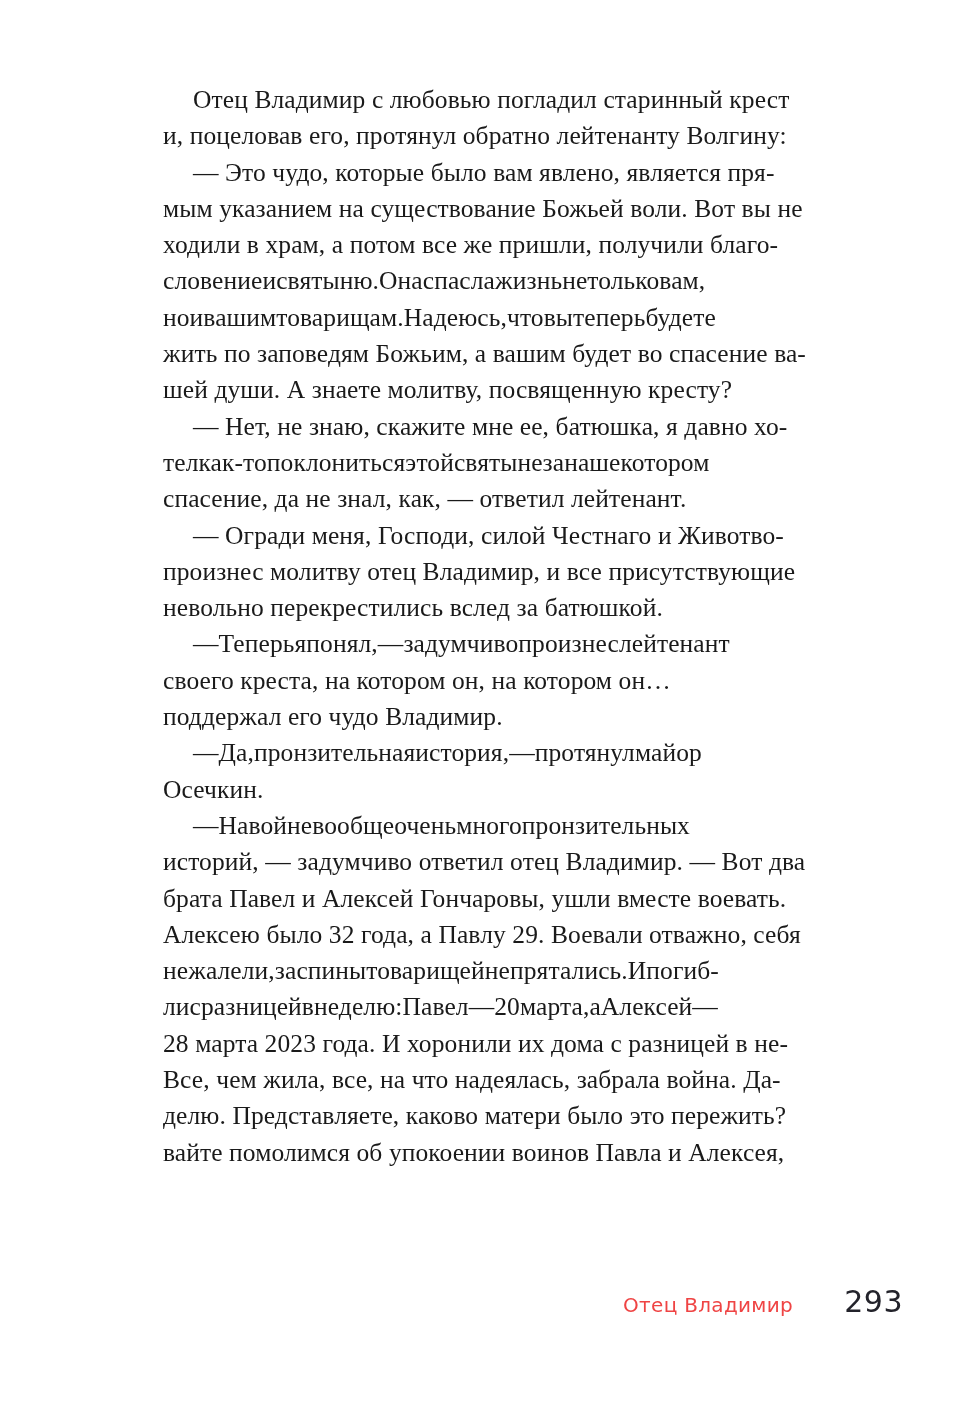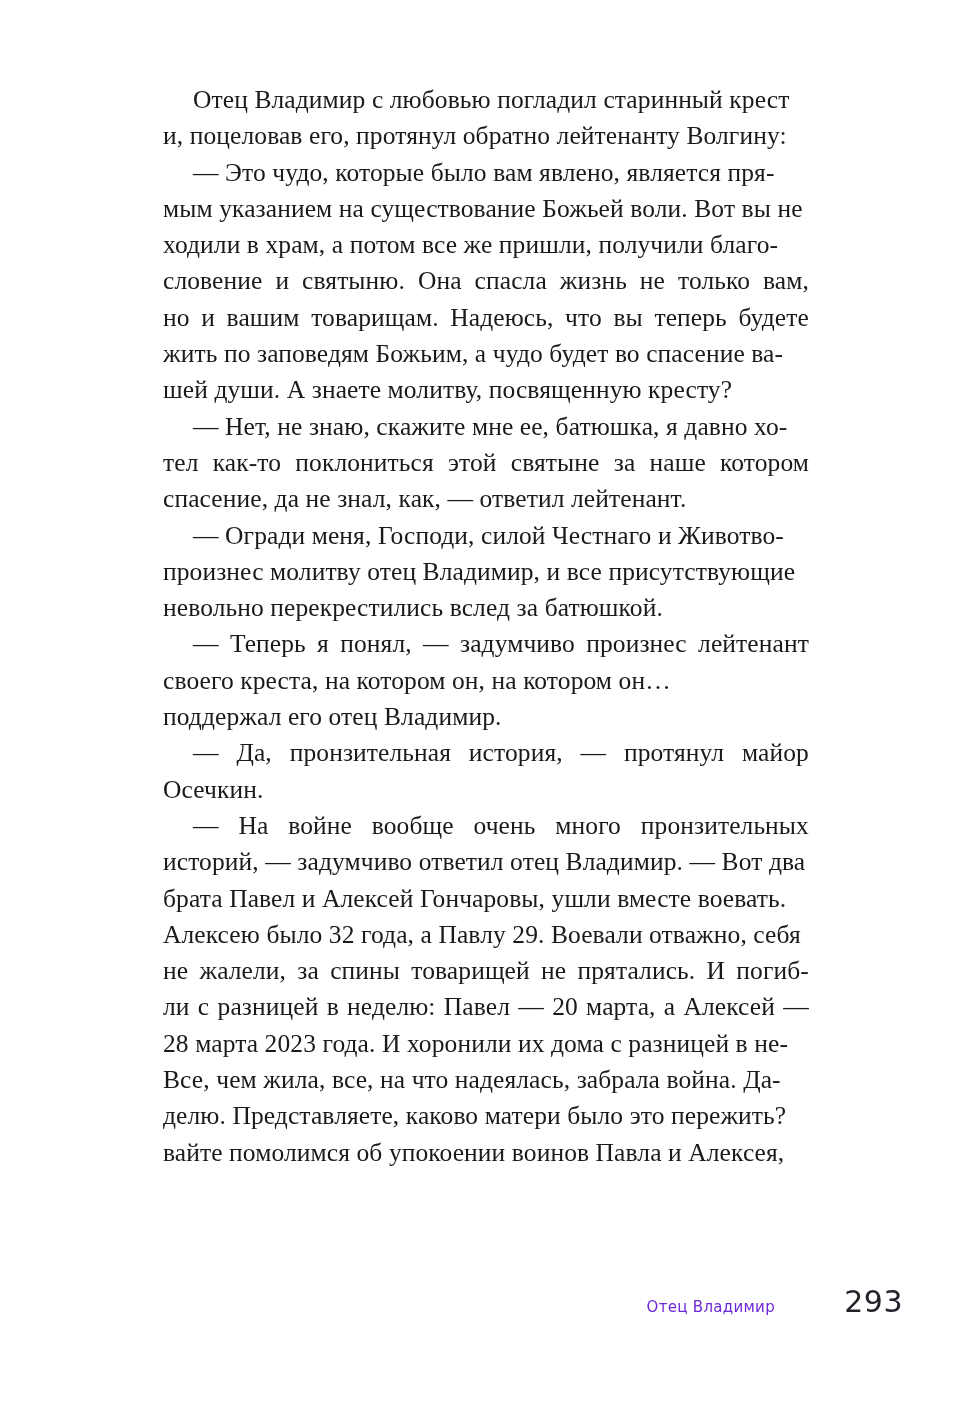--- a/index.html
+++ b/index.html
@@ -33,21 +33,20 @@
     font-size: 25.5px;
     line-height: 36.3px;
     color: #1a1a1a;
     white-space: pre;
     letter-spacing: 0.1px;
   }
 
   
   .line.just {
     display: flex;
-    justify-content: space-between;
     white-space: normal;
   }
   .line.just > span {
     display: inline-block;
     white-space: pre;
   }
   .line.indent {
     text-indent: 0;
     padding-left: 30px;
   }
@@ -60,28 +59,28 @@
     left: 163px;
     top: 1284px;
     width: 740px;
     height: 40px;
     font-family: "DejaVu Sans", "Liberation Sans", sans-serif;
     display: flex;
     align-items: baseline;
     justify-content: flex-end;
   }
   .footer-running-head {
-    font-size: 15px;
-    color: #6d28d9;
+    font-size: 20px;
+    color: #ef4444;
     letter-spacing: 0.3px;
   }
   .footer-page-number {
     font-size: 30px;
     color: #23232b;
-    margin-left: 68px;
+    margin-left: 50px;
     letter-spacing: 0.5px;
     min-width: 60px;
     text-align: right;
   }
 </style>
 </head>
 <body>
 
 <div class="page">
 
@@ -109,21 +108,21 @@
           <span>но</span>
           <span>и</span>
           <span>вашим</span>
           <span>товарищам.</span>
           <span>Надеюсь,</span>
           <span>что</span>
           <span>вы</span>
           <span>теперь</span>
           <span>будете</span>
         </div>
-        <div class="line">жить по заповедям Божьим, а чудо будет во спасение ва-</div>
+        <div class="line">жить по заповедям Божьим, а вашим будет во спасение ва-</div>
         <div class="line">шей души. А знаете молитву, посвященную кресту?</div>
       </div>
       <div class="para">
         <div class="line indent">— Нет, не знаю, скажите мне ее, батюшка, я давно хо-</div>
         <div class="line just">
           <span>тел</span>
           <span>как-то</span>
           <span>поклониться</span>
           <span>этой</span>
           <span>святыне</span>
@@ -145,21 +144,21 @@
           <span>я</span>
           <span>понял,</span>
           <span>—</span>
           <span>задумчиво</span>
           <span>произнес</span>
           <span>лейтенант</span>
         </div>
         <div class="line">своего креста, на котором он, на котором он…</div>
       </div>
       <div class="para">
-        <div class="line">поддержал его отец Владимир.</div>
+        <div class="line">поддержал его чудо Владимир.</div>
       </div>
       <div class="para">
         <div class="line indent just">
           <span>—</span>
           <span>Да,</span>
           <span>пронзительная</span>
           <span>история,</span>
           <span>—</span>
           <span>протянул</span>
           <span>майор</span>

